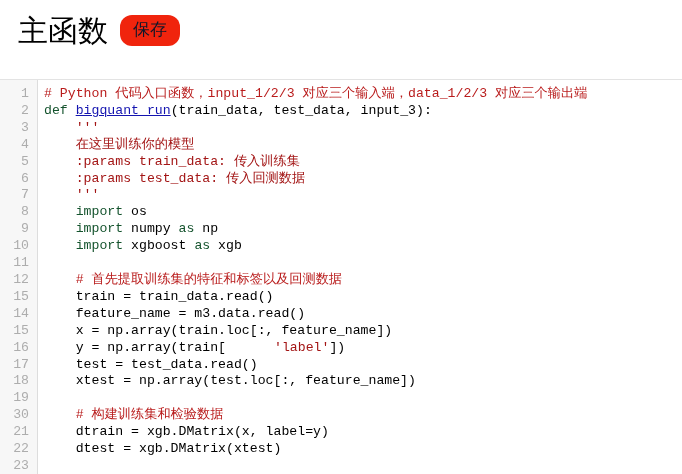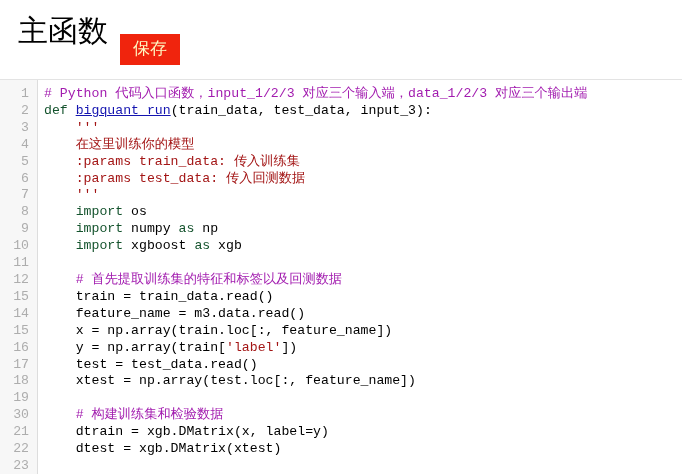--- a/index.html
+++ b/index.html
@@ -32,25 +32,25 @@
     font-family: "Liberation Sans", sans-serif;
     font-size: 30px;
     line-height: 34px;
     font-weight: 400;
     color: #000000;
     letter-spacing: 0px;
     white-space: nowrap;
   }
   .save-btn {
     margin-left: 12px;
-    margin-top: 20px;
+    margin-top: 1px;
     background: #f0240d;
-    color: #fef9c3;
+    color: #0f172a;
     border: none;
-    border-radius: 0;
+    border-radius: 12px;
     font-family: "Liberation Sans", sans-serif;
     font-size: 17px;
     line-height: 20px;
     padding: 5px 13px 6px 13px;
     cursor: pointer;
     white-space: nowrap;
   }
 
   
   .editor {
@@ -97,24 +97,24 @@
   .code .cl {
     height: 16.92px;
     line-height: 16.92px;
     white-space: pre;
     font-family: "Liberation Mono", "DejaVu Sans Mono", monospace;
     font-size: 13.2px;
     color: #000000;
   }
 
   
-  .tok-comment { color: #a21caf; }
+  .tok-comment { color: #b91c1c; }
   .tok-keyword { color: #14532d; }
   .tok-def     { color: #1414b0; text-decoration: underline; }
-  .tok-string  { color: #a31515; }
+  .tok-string  { color: #a31515; margin-left: 48px; }
   .tok-doc     { color: #a31515; }
   .tok-plain   { color: #000000; }
 </style>
 </head>
 <body>
 
 <div id="app">
 
   <div class="header">
     <div class="title">主函数</div>

